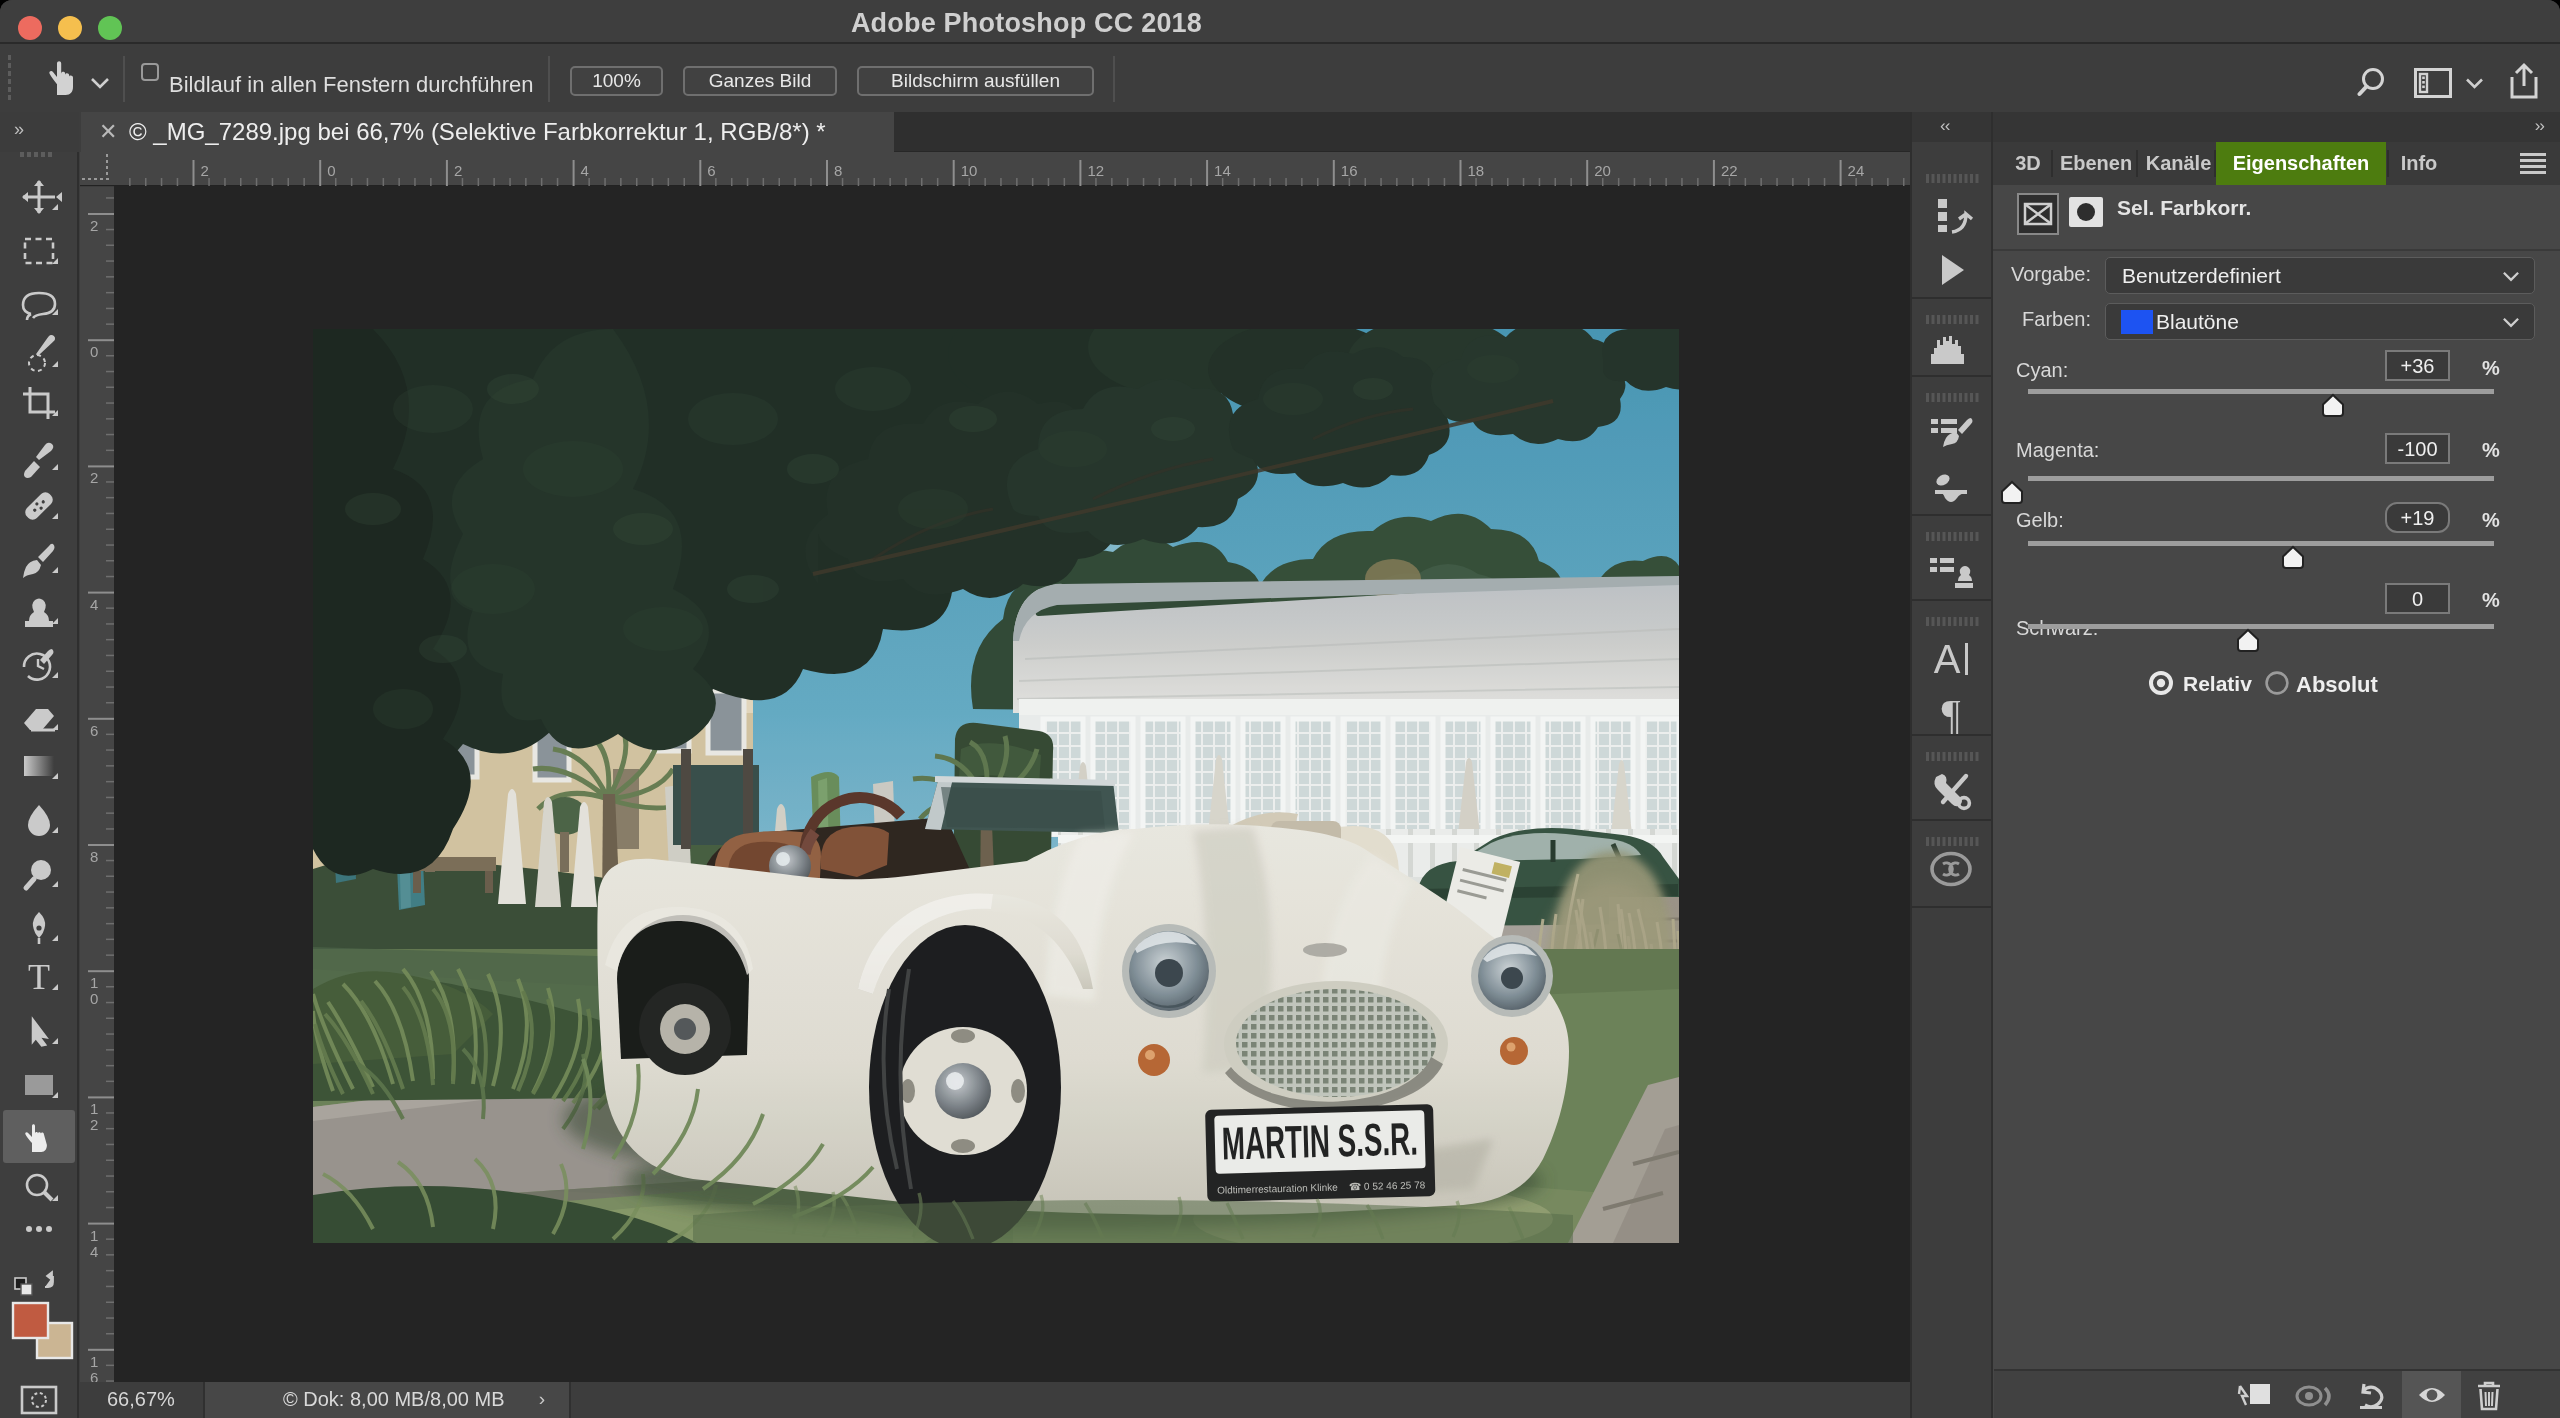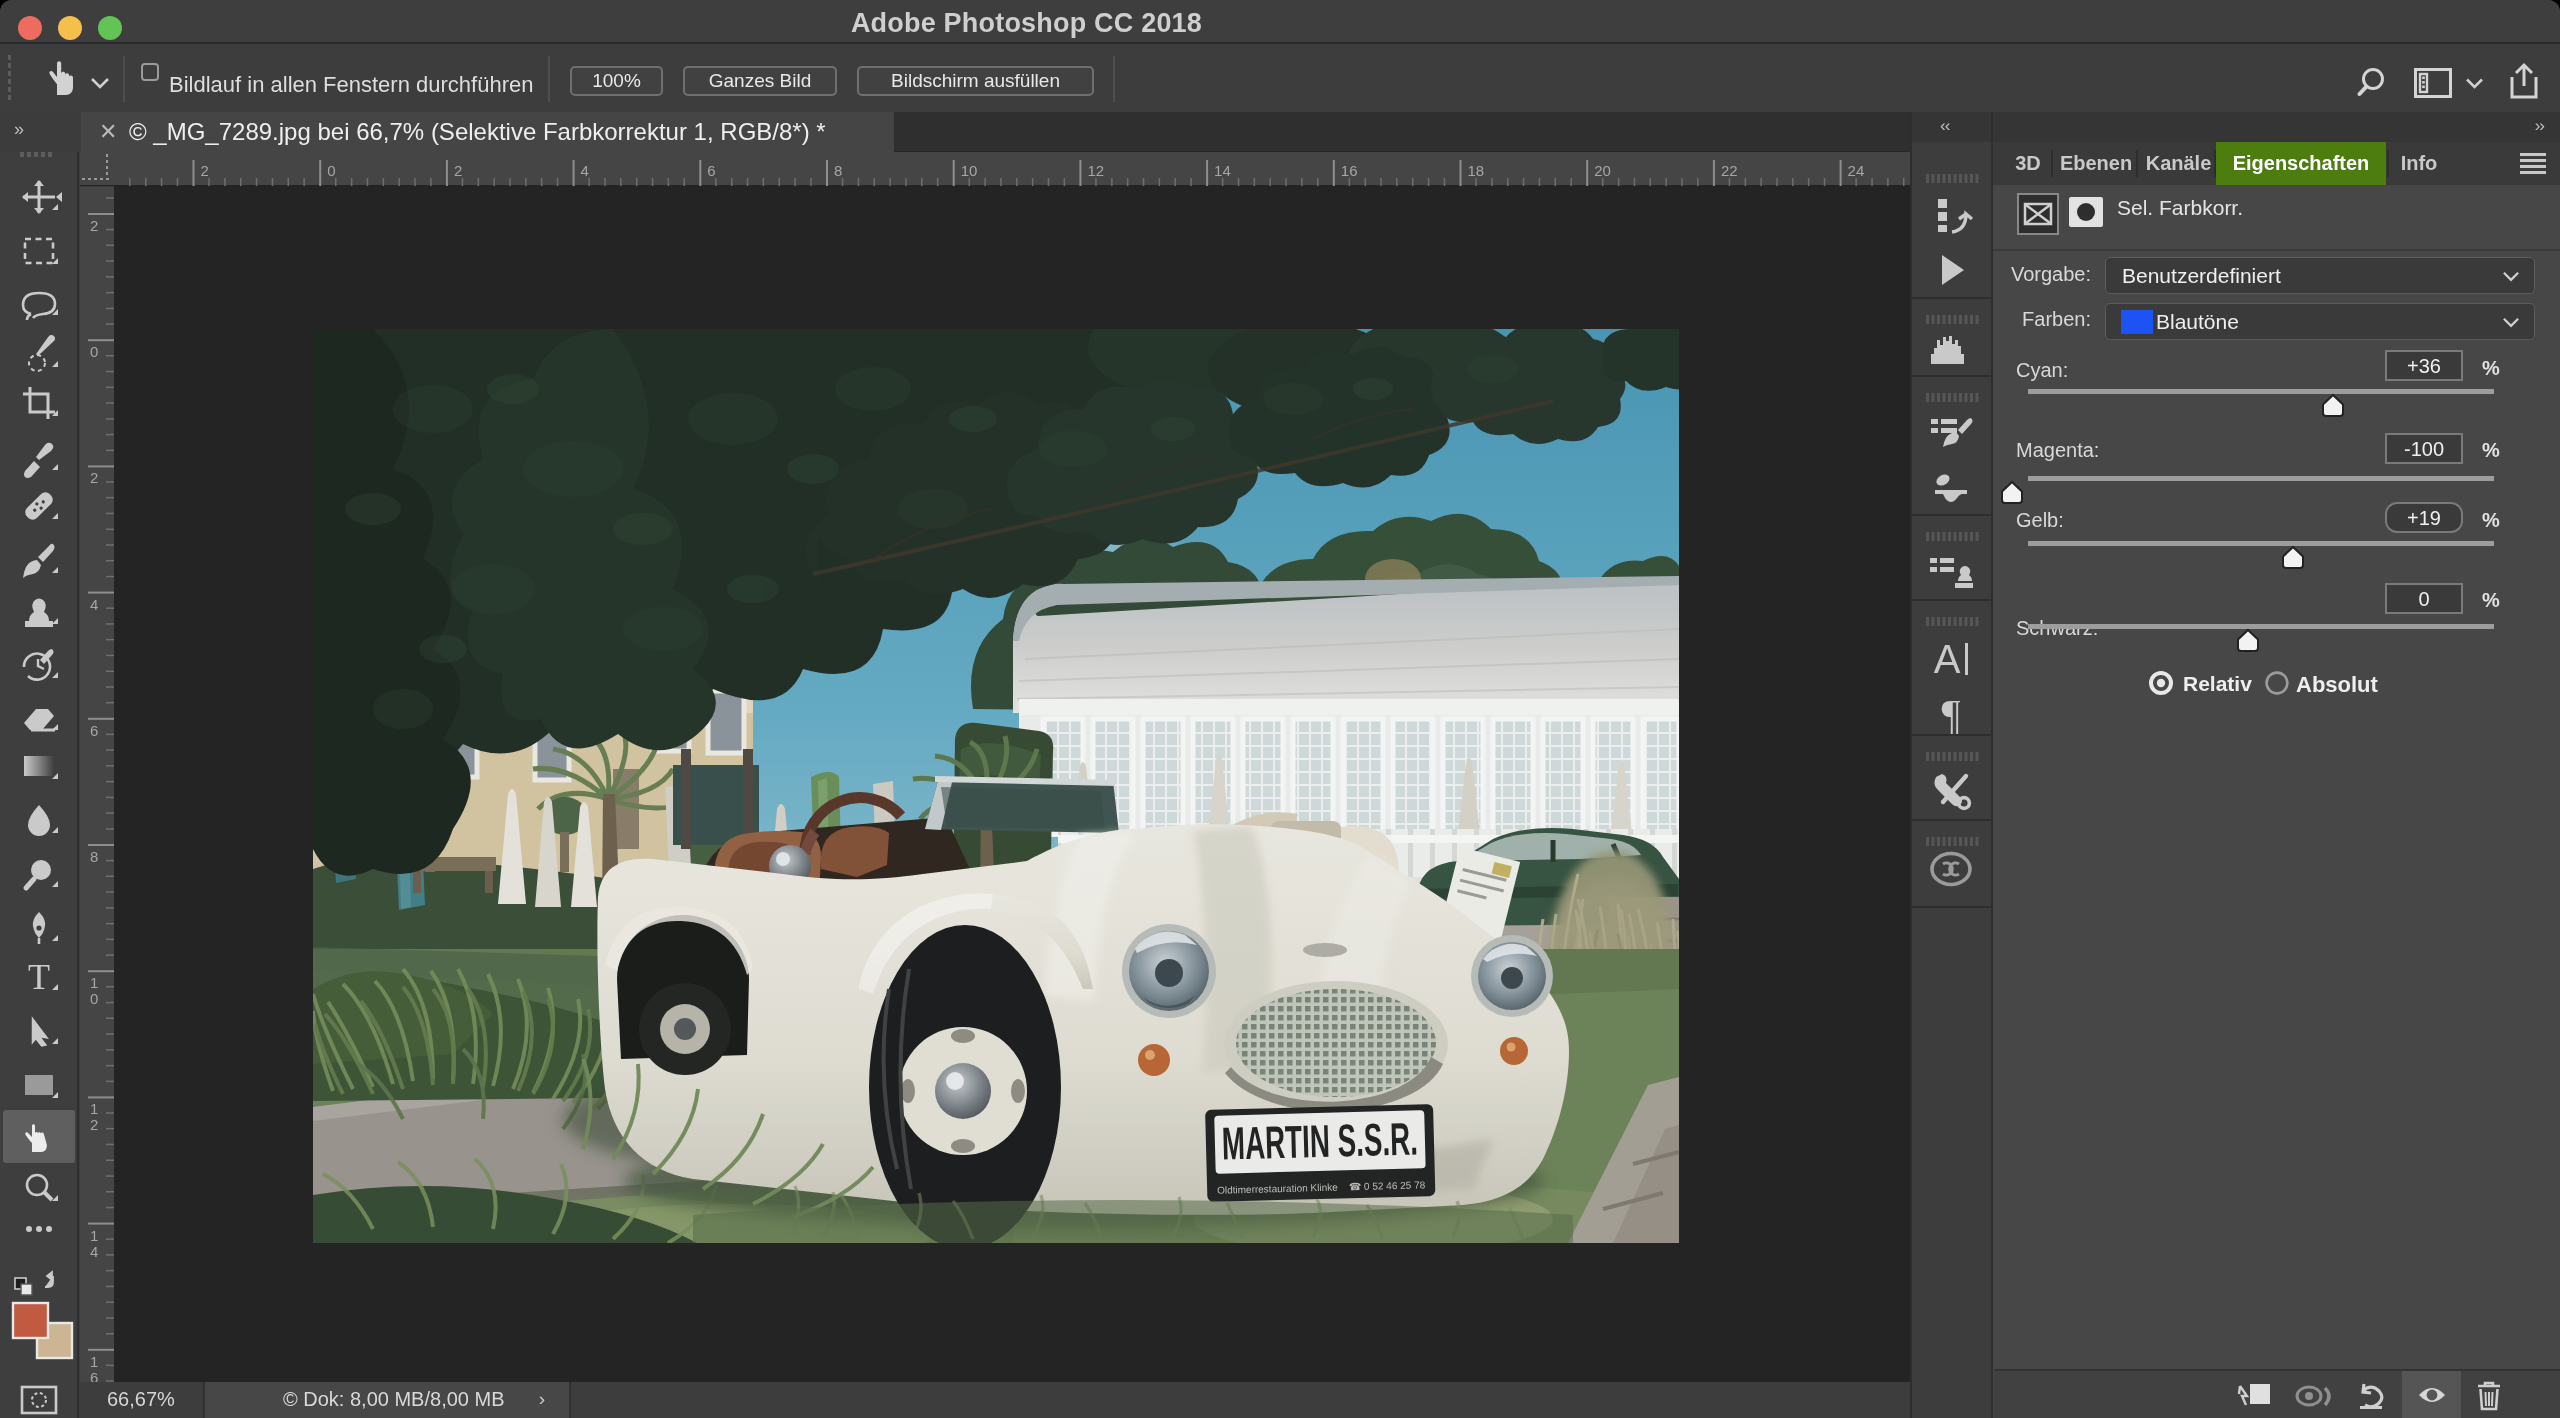--- a/index.html
+++ b/index.html
@@ -36,21 +36,21 @@
 #dokseg{position:absolute;left:122px;top:0;width:368px;height:36px;background:#474747;border-left:2px solid #303030;border-right:2px solid #303030;}
 
 #rstrip{left:1910px;top:112px;width:83px;height:1306px;background:#3d3d3d;border-left:2px solid #2e2e2e;border-right:2px solid #2e2e2e;}
 
 #rpanel{left:1993px;top:112px;width:567px;height:1306px;background:#474747;}
 #rtabs{position:absolute;left:0;top:30px;width:567px;height:43px;background:#3a3a3a;}
 .rtab{position:absolute;top:0;height:43px;color:#c9c9c9;font-size:20px;font-weight:700;line-height:43px;text-align:center;}
 #ptitle{position:absolute;left:0;top:73px;width:567px;height:66px;background:#474747;border-bottom:2px solid #3a3a3a;}
 .plabel{position:absolute;color:#d8d8d8;font-size:20px;text-align:right;}
 .pdrop{position:absolute;left:112px;width:430px;height:37px;background:#3a3a3a;border:1px solid #5c5c5c;border-radius:5px;color:#efefef;font-size:21px;line-height:35px;}
-.vbox{position:absolute;left:392px;width:78px;height:31px;background:#3a3a3a;border:2px solid #7a7a7a;color:#f0f0f0;font-size:20px;line-height:28px;text-align:center;}
+.vbox{position:absolute;left:392px;width:65px;height:31px;background:#3a3a3a;border:2px solid #7a7a7a;color:#f0f0f0;font-size:20px;line-height:28px;text-align:center;}
 .pct{position:absolute;left:489px;color:#e2e2e2;font-size:20px;font-weight:700;}
 .track{position:absolute;left:35px;width:466px;height:5px;background:#9d9d9d;}
 .thumb{position:absolute;width:24px;height:25px;}
 #footer{position:absolute;left:1px;top:1257px;width:566px;height:49px;background:#414141;border-top:2px solid #333;}
 </style></head>
 <body>
 <div id="win">
   <div id="titlebar" class="abs">
     <div class="tl" style="left:18px;background:#ed6b5f;"></div>
     <div class="tl" style="left:58px;background:#f5bf4e;"></div>
@@ -1086,21 +1086,21 @@
         </svg>
     </div>
     <div id="ptitle">
       <div style="position:absolute;left:24px;top:8px;width:42px;height:42px;background:#2e2e2e;border:2px solid #888;"><svg width="38" height="38" viewBox="0 0 38 38">
             <rect x="6" y="9" width="26" height="20" fill="none" stroke="#cfcfcf" stroke-width="2.5"></rect>
             <path d="M7 10 L31 28 M31 10 L7 28" stroke="#cfcfcf" stroke-width="2.5"></path>
           </svg></div>
       <div style="position:absolute;left:76px;top:12px;width:34px;height:30px;background:#e2e2e2;border-radius:2px;"><svg width="34" height="30">
             <circle cx="17" cy="15" r="9" fill="#2e2e2e"></circle>
           </svg></div>
-      <div style="position:absolute;left:124px;top:11px;color:#e4e4e4;font-size:21px;font-weight:400;">Sel. Farbkorr.</div>
+      <div style="position:absolute;left:124px;top:11px;color:#e4e4e4;font-size:21px;font-weight:700;">Sel. Farbkorr.</div>
     </div>
     <div class="plabel" style="left:10px;top:151px;width:88px;">Vorgabe:</div>
     <div class="pdrop" style="top:145px;"><span style="margin-left:16px;">Benutzerdefiniert</span><svg style="position:absolute;right:14px;top:12px;" width="18" height="13" viewBox="0 0 19 13">
           <path d="M2 2.5 L9.5 10 L17 2.5" stroke="#cfcfcf" stroke-width="2.4" fill="none"></path>
         </svg></div>
     <div class="plabel" style="left:10px;top:196px;width:88px;">Farben:</div>
     <div class="pdrop" style="top:191px;"><span style="position:absolute;left:15px;top:6px;width:32px;height:24px;background:#1d53f2;"></span><span style="margin-left:50px;">Blautöne</span><svg style="position:absolute;right:14px;top:12px;" width="18" height="13" viewBox="0 0 19 13">
           <path d="M2 2.5 L9.5 10 L17 2.5" stroke="#cfcfcf" stroke-width="2.4" fill="none"></path>
         </svg></div>
 

